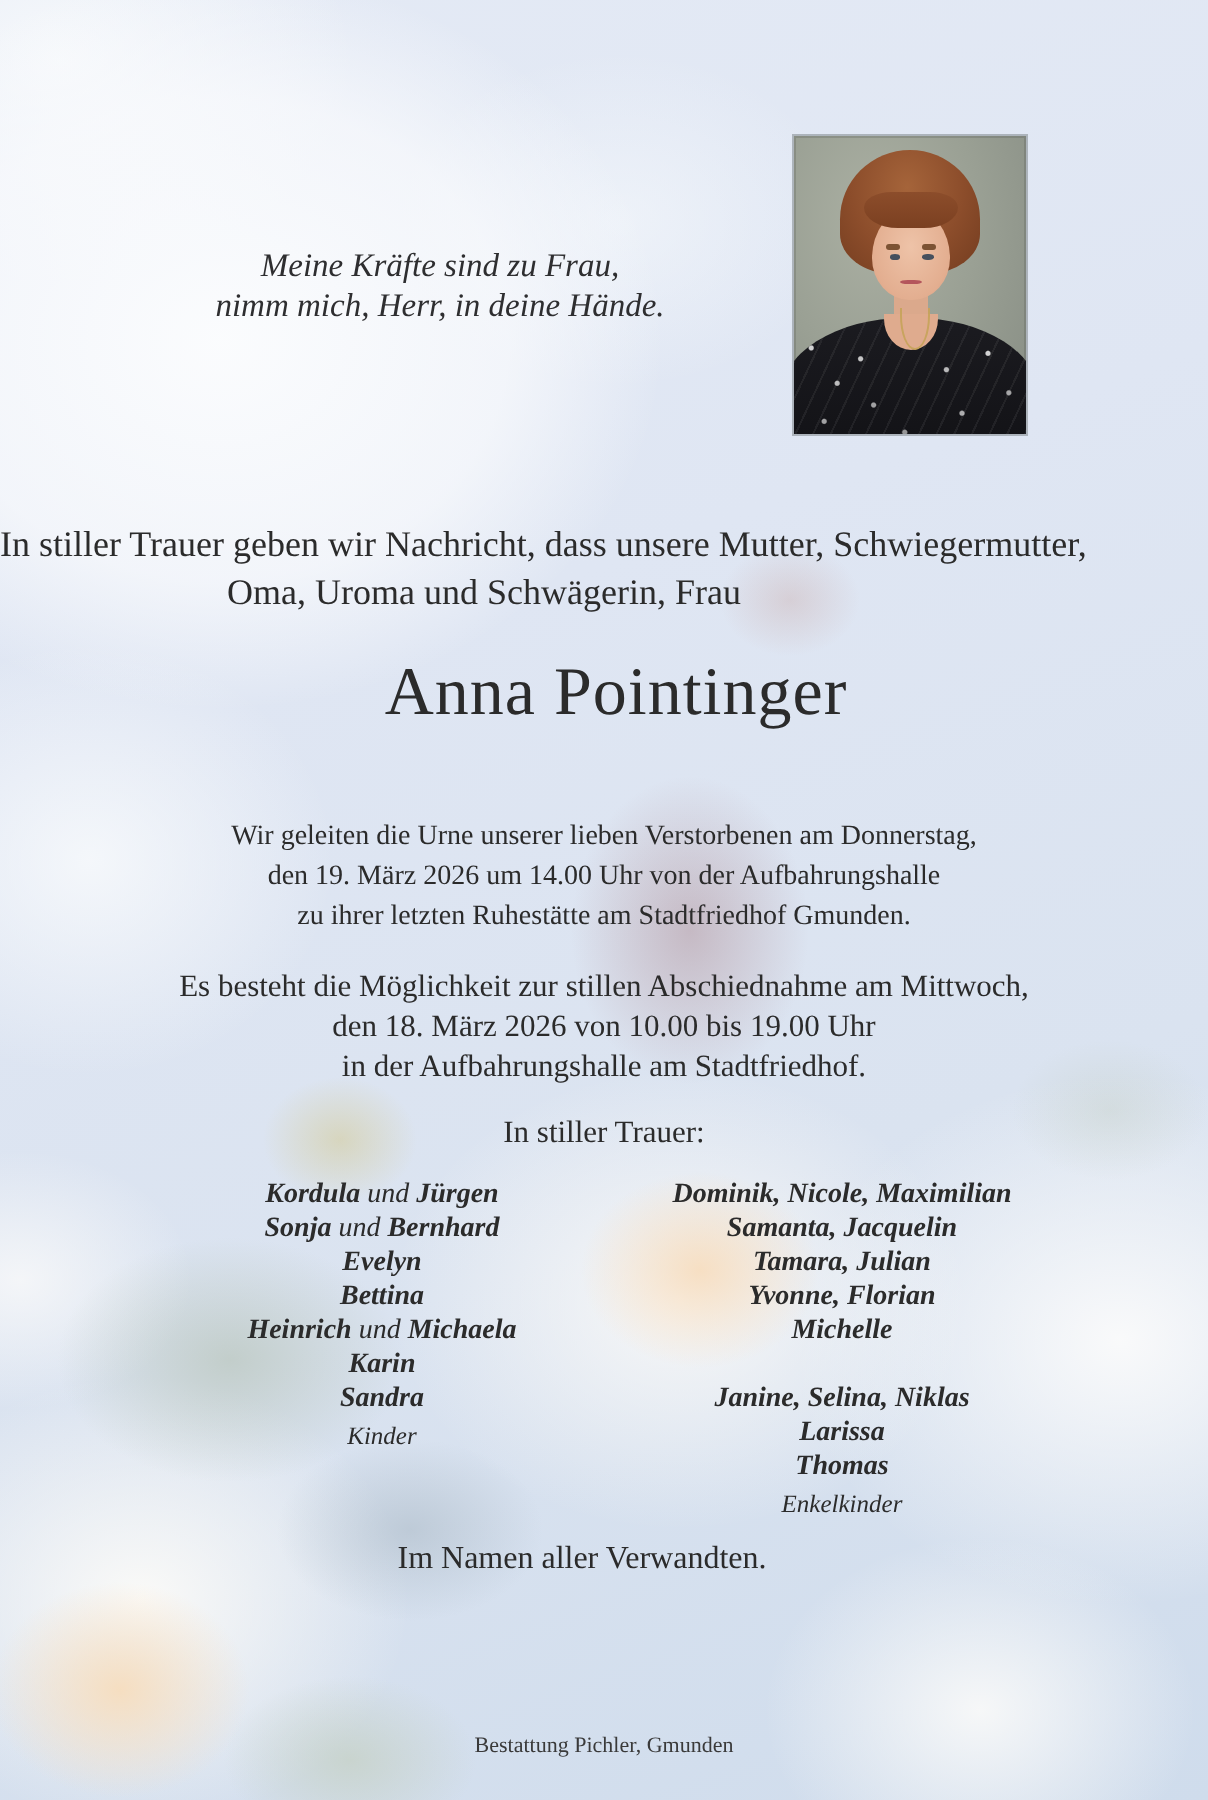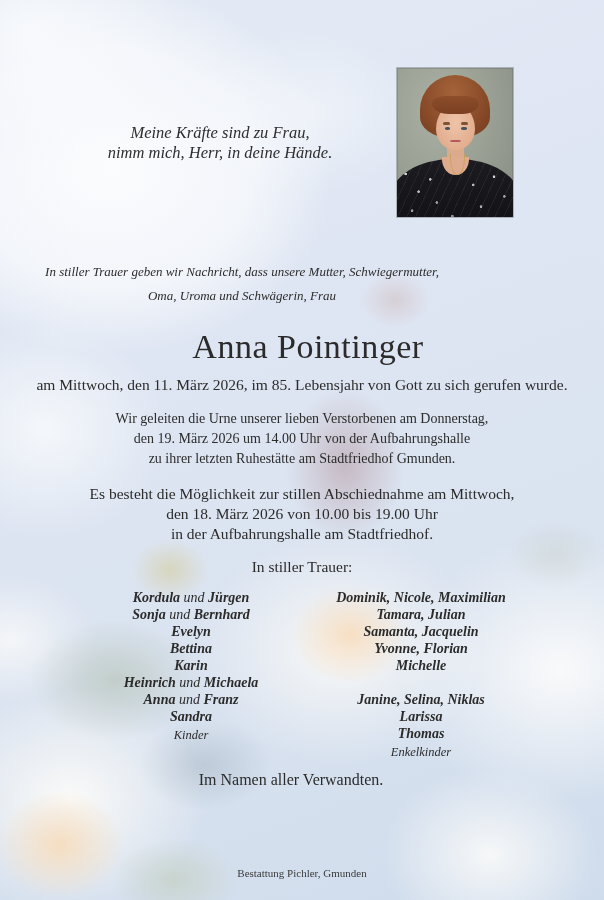--- a/index.html
+++ b/index.html
@@ -34,21 +34,21 @@
       
       radial-gradient(ellipse 90px 75px at 60px 845px, rgba(246,221,190,0.95) 0%, rgba(246,221,190,0) 72%),
       radial-gradient(ellipse 180px 150px at 70px 800px, rgba(252,251,248,0.95) 0%, rgba(252,251,248,0) 75%),
       radial-gradient(ellipse 120px 90px at 10px 640px, rgba(250,250,250,0.8) 0%, rgba(250,250,250,0) 72%),
       
       linear-gradient(160deg,#e4eaf5 0%,#dfe6f3 35%,#dae3f0 65%,#cfdcec 100%);
   }
   .abs{position:absolute;text-align:center;}
   .line{white-space:nowrap;}
   .epitaph{left:0;top:123px;width:440px;font-style:italic;font-size:16.5px;line-height:20px;color:#2e2e30;}
-  .announcement{left:0;top:260px;width:484px;font-size:13px;line-height:24px;font-style:italic;}
+  .announcement{left:0;top:260px;width:484px;font-size:18px;line-height:24px;}
   .deceased-name{left:0;top:320px;width:604px;font-size:34px;line-height:42px;font-weight:normal;margin:6px;letter-spacing:0.5px;}
   .death-line{left:0;top:374px;width:604px;font-size:15.5px;line-height:22px;}
   .funeral{left:0;top:409px;width:604px;font-size:14px;line-height:20px;}
   .viewing{left:0;top:484px;width:604px;font-size:15.5px;line-height:20px;}
   .trauer-heading{left:0;top:557px;width:604px;font-size:15.5px;line-height:20px;}
   .columns{left:80px;top:589px;width:460px;display:flex;position:absolute;}
   .col{text-align:center;font-size:14px;line-height:17px;}
   .col-children{width:222px;}
   .col-grandchildren{width:238px;}
   .name-line{white-space:nowrap;font-style:italic;}
@@ -126,21 +126,20 @@
     <div class="p-necklace"></div>
   </div>
 
   <div class="abs announcement">
       <div class="line">In stiller Trauer geben wir Nachricht, dass unsere Mutter, Schwiegermutter,</div>
       <div class="line">Oma, Uroma und Schwägerin, Frau</div>
     </div>
 
   <h1 class="abs deceased-name">Anna Pointinger</h1>
 
-  <div class="abs death-line">am Mittwoch, den 11. März 2026, im 85. Lebensjahr von Gott zu sich gerufen wurde.</div>
 
   <div class="abs funeral">
       <div class="line">Wir geleiten die Urne unserer lieben Verstorbenen am Donnerstag,</div>
       <div class="line">den 19. März 2026 um 14.00 Uhr von der Aufbahrungshalle</div>
       <div class="line">zu ihrer letzten Ruhestätte am Stadtfriedhof Gmunden.</div>
     </div>
 
   <div class="abs viewing">
       <div class="line">Es besteht die Möglichkeit zur stillen Abschiednahme am Mittwoch,</div>
       <div class="line">den 18. März 2026 von 10.00 bis 19.00 Uhr</div>
@@ -149,32 +148,31 @@
 
   <div class="abs trauer-heading">In stiller Trauer:</div>
 
   <div class="columns">
     <div class="col col-children">
       <div>
           <div class="name-line"><span class="b">Kordula</span><span class="r"> und </span><span class="b">Jürgen</span></div>
           <div class="name-line"><span class="b">Sonja</span><span class="r"> und </span><span class="b">Bernhard</span></div>
           <div class="name-line"><span class="b">Evelyn</span></div>
           <div class="name-line"><span class="b">Bettina</span></div>
+          <div class="name-line"><span class="b">Heinrich</span><span class="r"> und </span><span class="b">Michaela</span></div>
           <div class="name-line"><span class="b">Karin</span></div>
-          <div class="name-line"><span class="b">Heinrich</span><span class="r"> und </span><span class="b">Michaela</span></div>
-          <div class="name-line"><span class="b">Anna</span><span class="r"> und </span><span class="b">Franz</span></div>
           <div class="name-line"><span class="b">Sandra</span></div>
         </div>
       <div class="col-label">Kinder</div>
     </div>
     <div class="col col-grandchildren">
       <div>
           <div class="name-line"><span class="b">Dominik, Nicole, Maximilian</span></div>
+          <div class="name-line"><span class="b">Samanta, Jacquelin</span></div>
           <div class="name-line"><span class="b">Tamara, Julian</span></div>
-          <div class="name-line"><span class="b">Samanta, Jacquelin</span></div>
           <div class="name-line"><span class="b">Yvonne, Florian</span></div>
           <div class="name-line"><span class="b">Michelle</span></div>
           <div class="name-line">&nbsp;</div>
           <div class="name-line"><span class="b">Janine, Selina, Niklas</span></div>
           <div class="name-line"><span class="b">Larissa</span></div>
           <div class="name-line"><span class="b">Thomas</span></div>
         </div>
       <div class="col-label">Enkelkinder</div>
     </div>
   </div>

